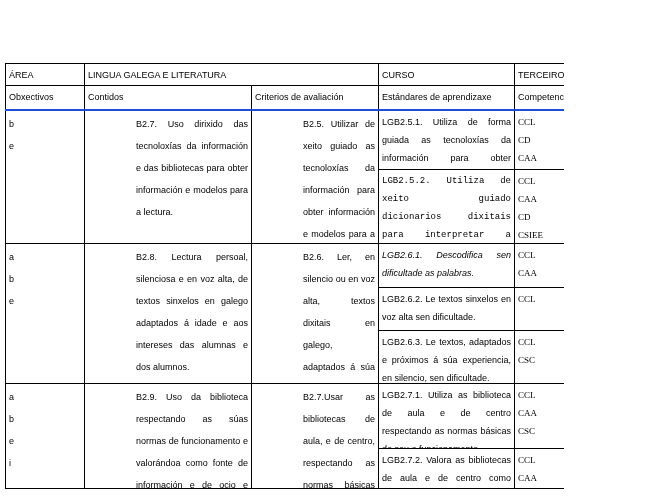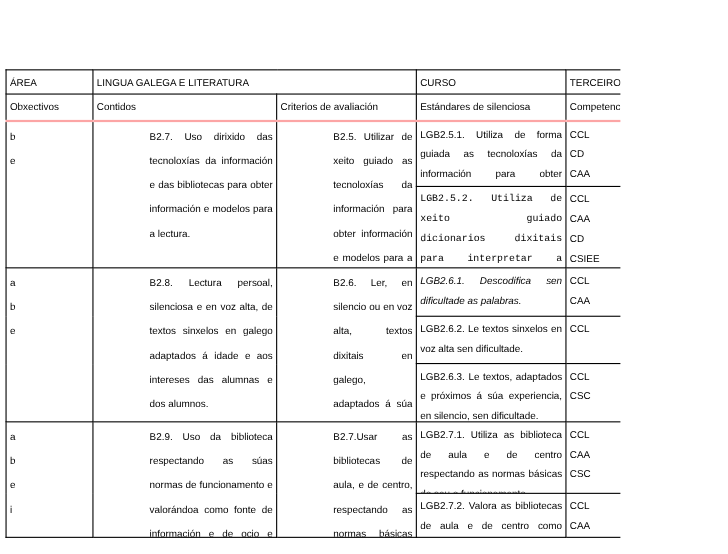--- a/index.html
+++ b/index.html
@@ -32,33 +32,33 @@
     font-size: 9px;
     color: #000000;
   }
   table.curr td {
     border: 1px solid #000000;
     vertical-align: top;
     padding: 2px 3px 0 3px;
     overflow: hidden;
   }
   tr.h1 td { height: 19px; line-height: 18px; }
-  tr.h2 td { height: 21px; line-height: 18px; border-bottom: 2px solid #fca5a5; }
+  tr.h2 td { height: 21px; line-height: 18px; border-bottom: 2px solid #1d4ed8; }
   .clip { overflow: hidden; }
   .para {
     line-height: 22px;
     text-align: justify;
     margin-left: 48px;
   }
   .para-est {
     line-height: 18px;
     text-align: justify;
   }
   .obx-line { line-height: 22px; }
-  .comp-line { line-height: 18px; }
+  .comp-line { line-height: 18px; font-family: Liberation Serif, serif; }
 </style>
 </head>
 <body>
 
 <div class="page">
   <table class="curr">
     <colgroup>
       <col style="width:79px">
       <col style="width:167px">
       <col style="width:127px">
@@ -69,21 +69,21 @@
       <tr class="h1">
         <td>ÁREA</td>
         <td colspan="2">LINGUA GALEGA E LITERATURA</td>
         <td>CURSO</td>
         <td>TERCEIRO</td>
       </tr>
       <tr class="h2">
         <td>Obxectivos</td>
         <td>Contidos</td>
         <td>Criterios de avaliación</td>
-        <td>Estándares de silenciosa</td>
+        <td>Estándares de aprendizaxe</td>
         <td>Competencias clave</td>
       </tr>
     </tbody>
     <tbody id="table-body">
         <tr>
           <td rowspan="2">
             <div class="clip" style="height: 130px;">
               <div class="obx-line">b</div>
               <div class="obx-line">e</div>
             </div>

